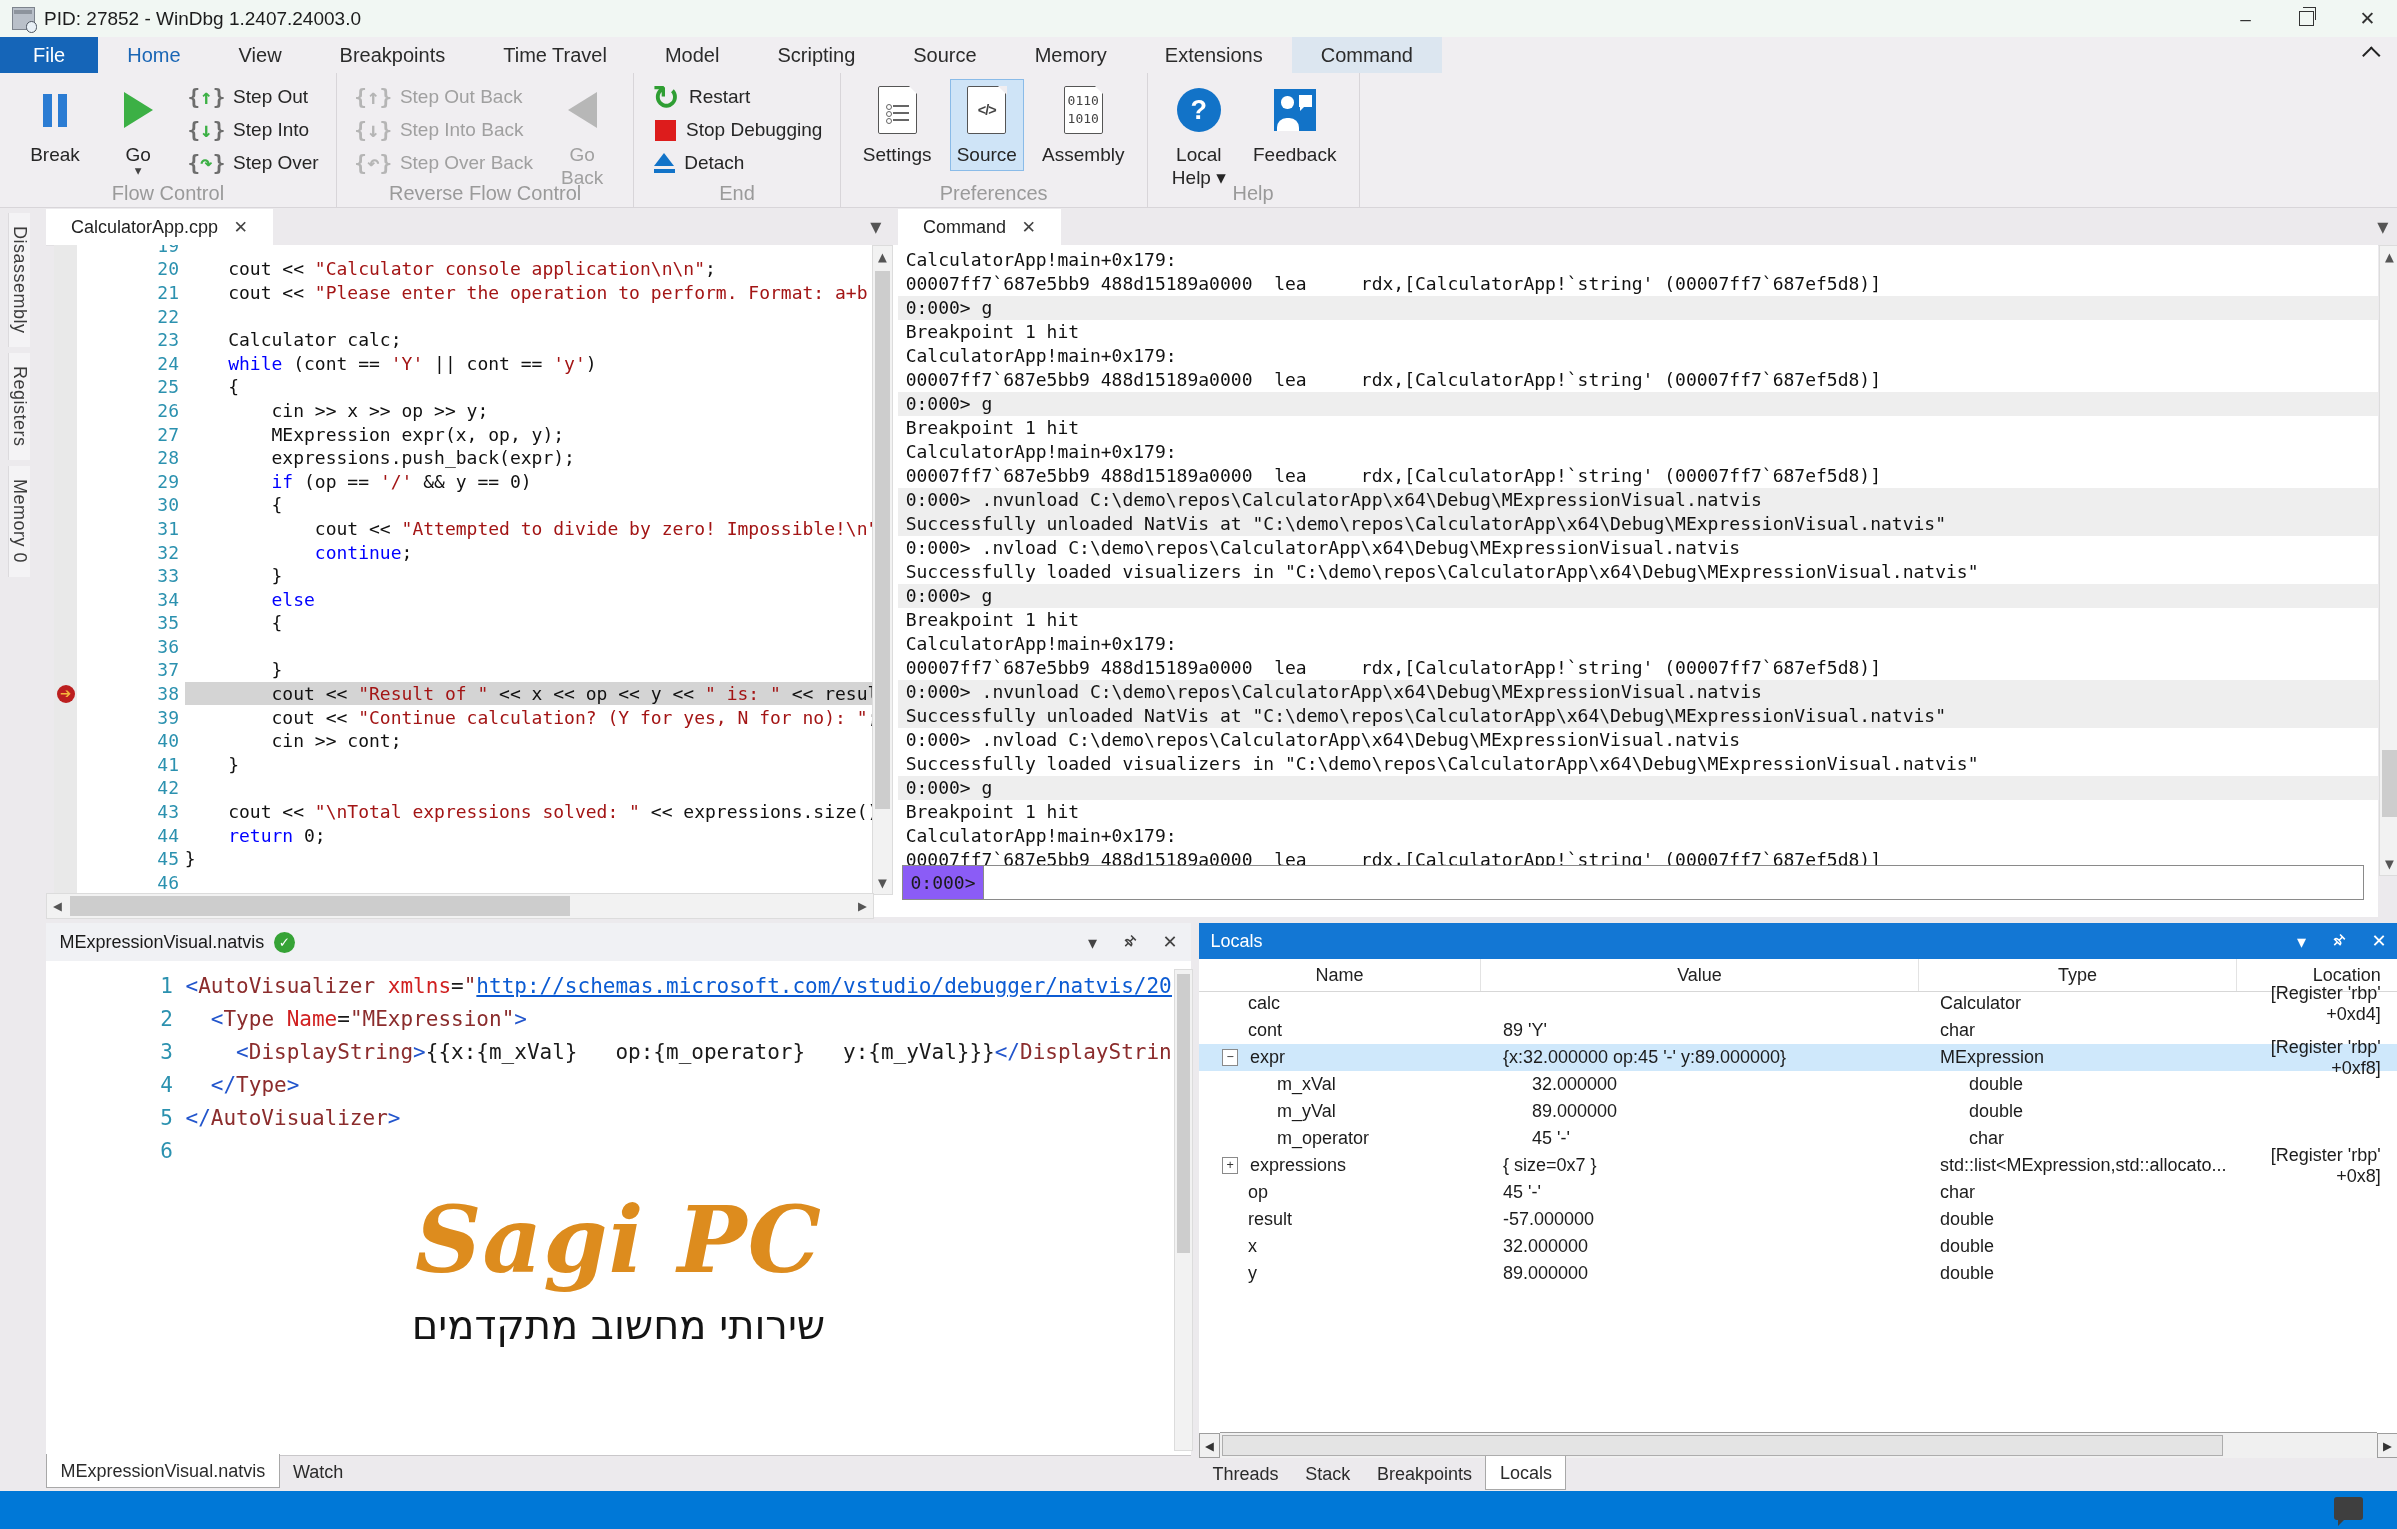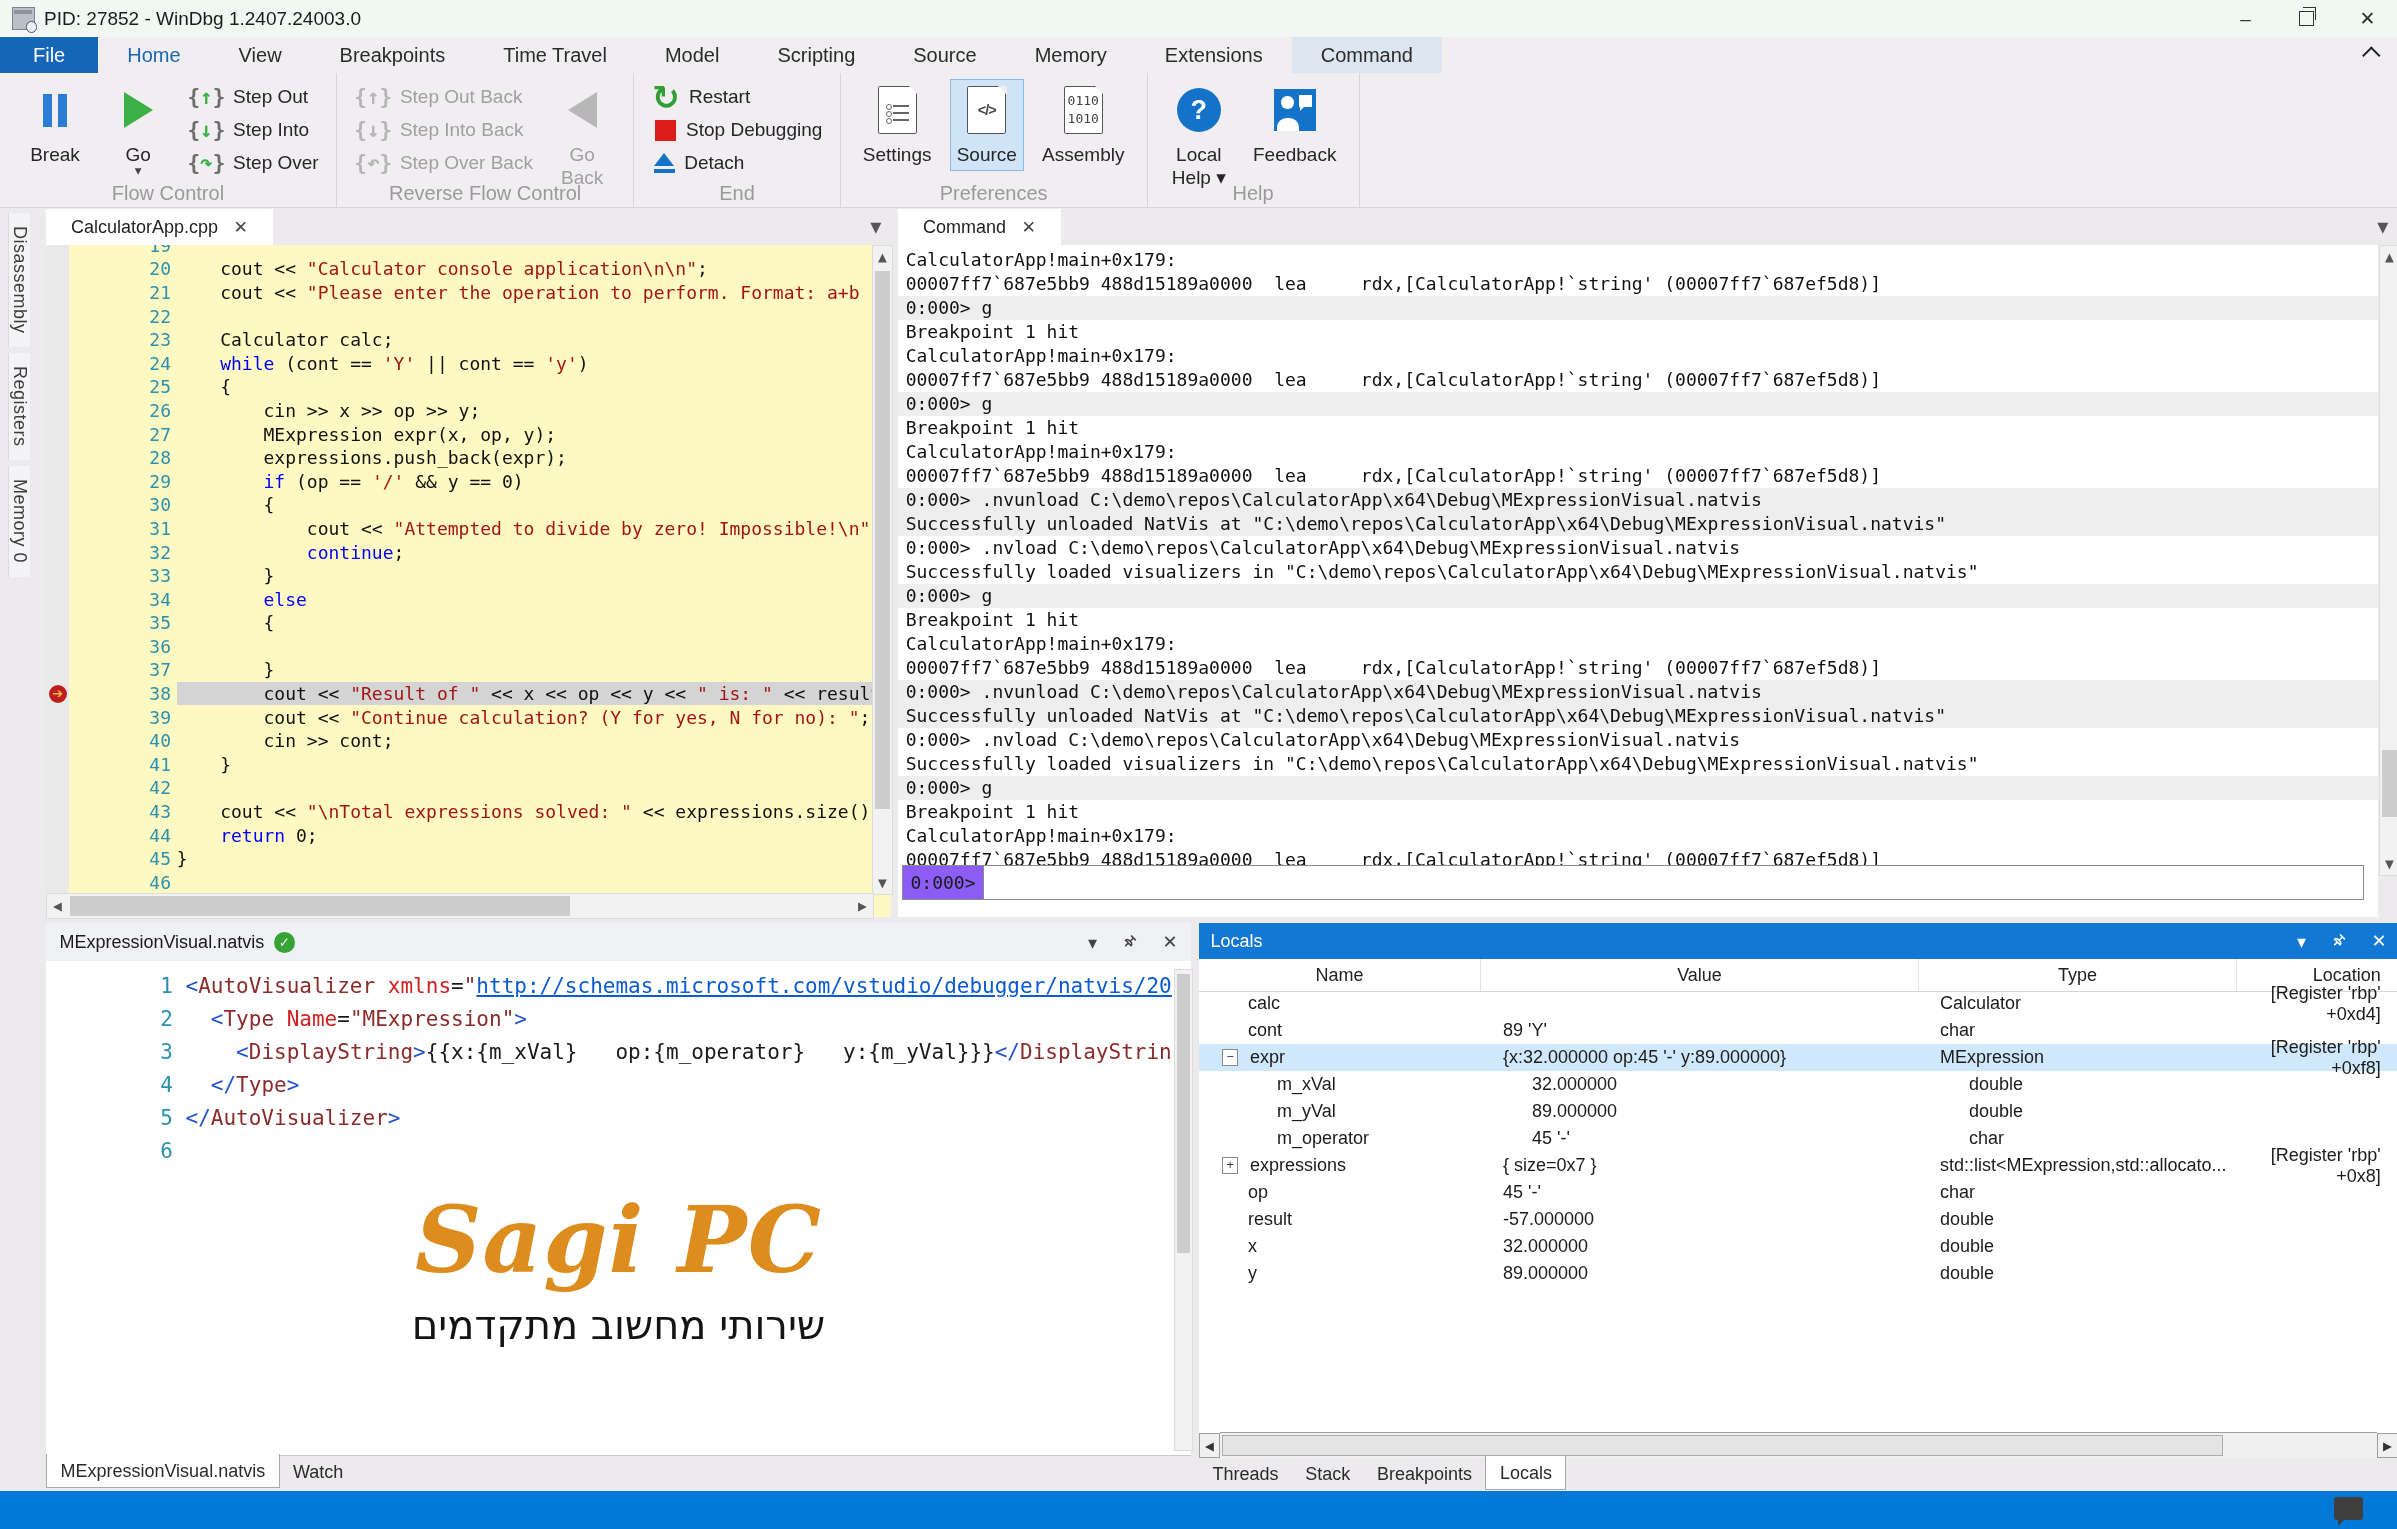--- a/index.html
+++ b/index.html
@@ -65,21 +65,21 @@
   .fb-icon .bub:after{content:"";position:absolute;left:1.9px;bottom:-3.8px;border-top:4.8px solid #fff;border-right:4.8px solid transparent}
   
   #side-strip{left:0;top:209px;width:46px;height:1282px;background:#eceaed}
   .vtab{writing-mode:vertical-rl;background:#f4f3f5;color:#3c3c3c;font-size:18px;padding:13.4px 0;margin:3.8px 3.8px 5.8px 7.7px;border-left:1px solid #dcdadd;letter-spacing:0.5px}
   
   .tabbar{position:absolute;height:36px;background:#eceaed;display:flex;align-items:stretch;border-bottom:1px solid #e2e0e3}
   .ptab{background:#fff;display:flex;align-items:center;padding:0 25px;font-size:18px;color:#1f1f1f;gap:15.4px}
   .ptab .x{color:#444;font-size:17.3px}
   .pane-menu{margin-left:auto;align-self:center;color:#555;font-size:14.4px;padding-right:9.6px}
   
-  #source-pane{left:46px;top:245px;width:845px;height:672px;background:#fef9c3;overflow:hidden}
+  #source-pane{left:54px;top:245px;width:845px;height:672px;background:#ffffff;overflow:hidden}
   #code-lines{position:absolute;left:0;top:-11.5px;right:19px}
   .srow{display:flex;height:23.6px;align-items:center}
   .bpmargin{width:23px;align-self:stretch;background:#e9e9e9;flex:none;display:flex;align-items:center;justify-content:center}
   .bp-dot{width:18px;height:18px;border-radius:50%;background:#bc1f1f;color:#f5b83d;font-size:13.4px;font-weight:bold;display:flex;align-items:center;justify-content:center;line-height:18px}
   .lnum{width:102px;flex:none;text-align:right;padding-right:5.8px;color:#2b91af;font:18px "DejaVu Sans Mono",monospace}
   .lcode{flex:1;font:18px "DejaVu Sans Mono",monospace;white-space:pre;color:#111;align-self:stretch;display:flex;align-items:center;overflow:hidden}
   .lcode.hl{background:#d4d4d4}
   .kw{color:#0000ff}.str{color:#a31515}
   
   .sb{background:#f2f2f2;border:1px solid #dcdcdc;position:absolute}

